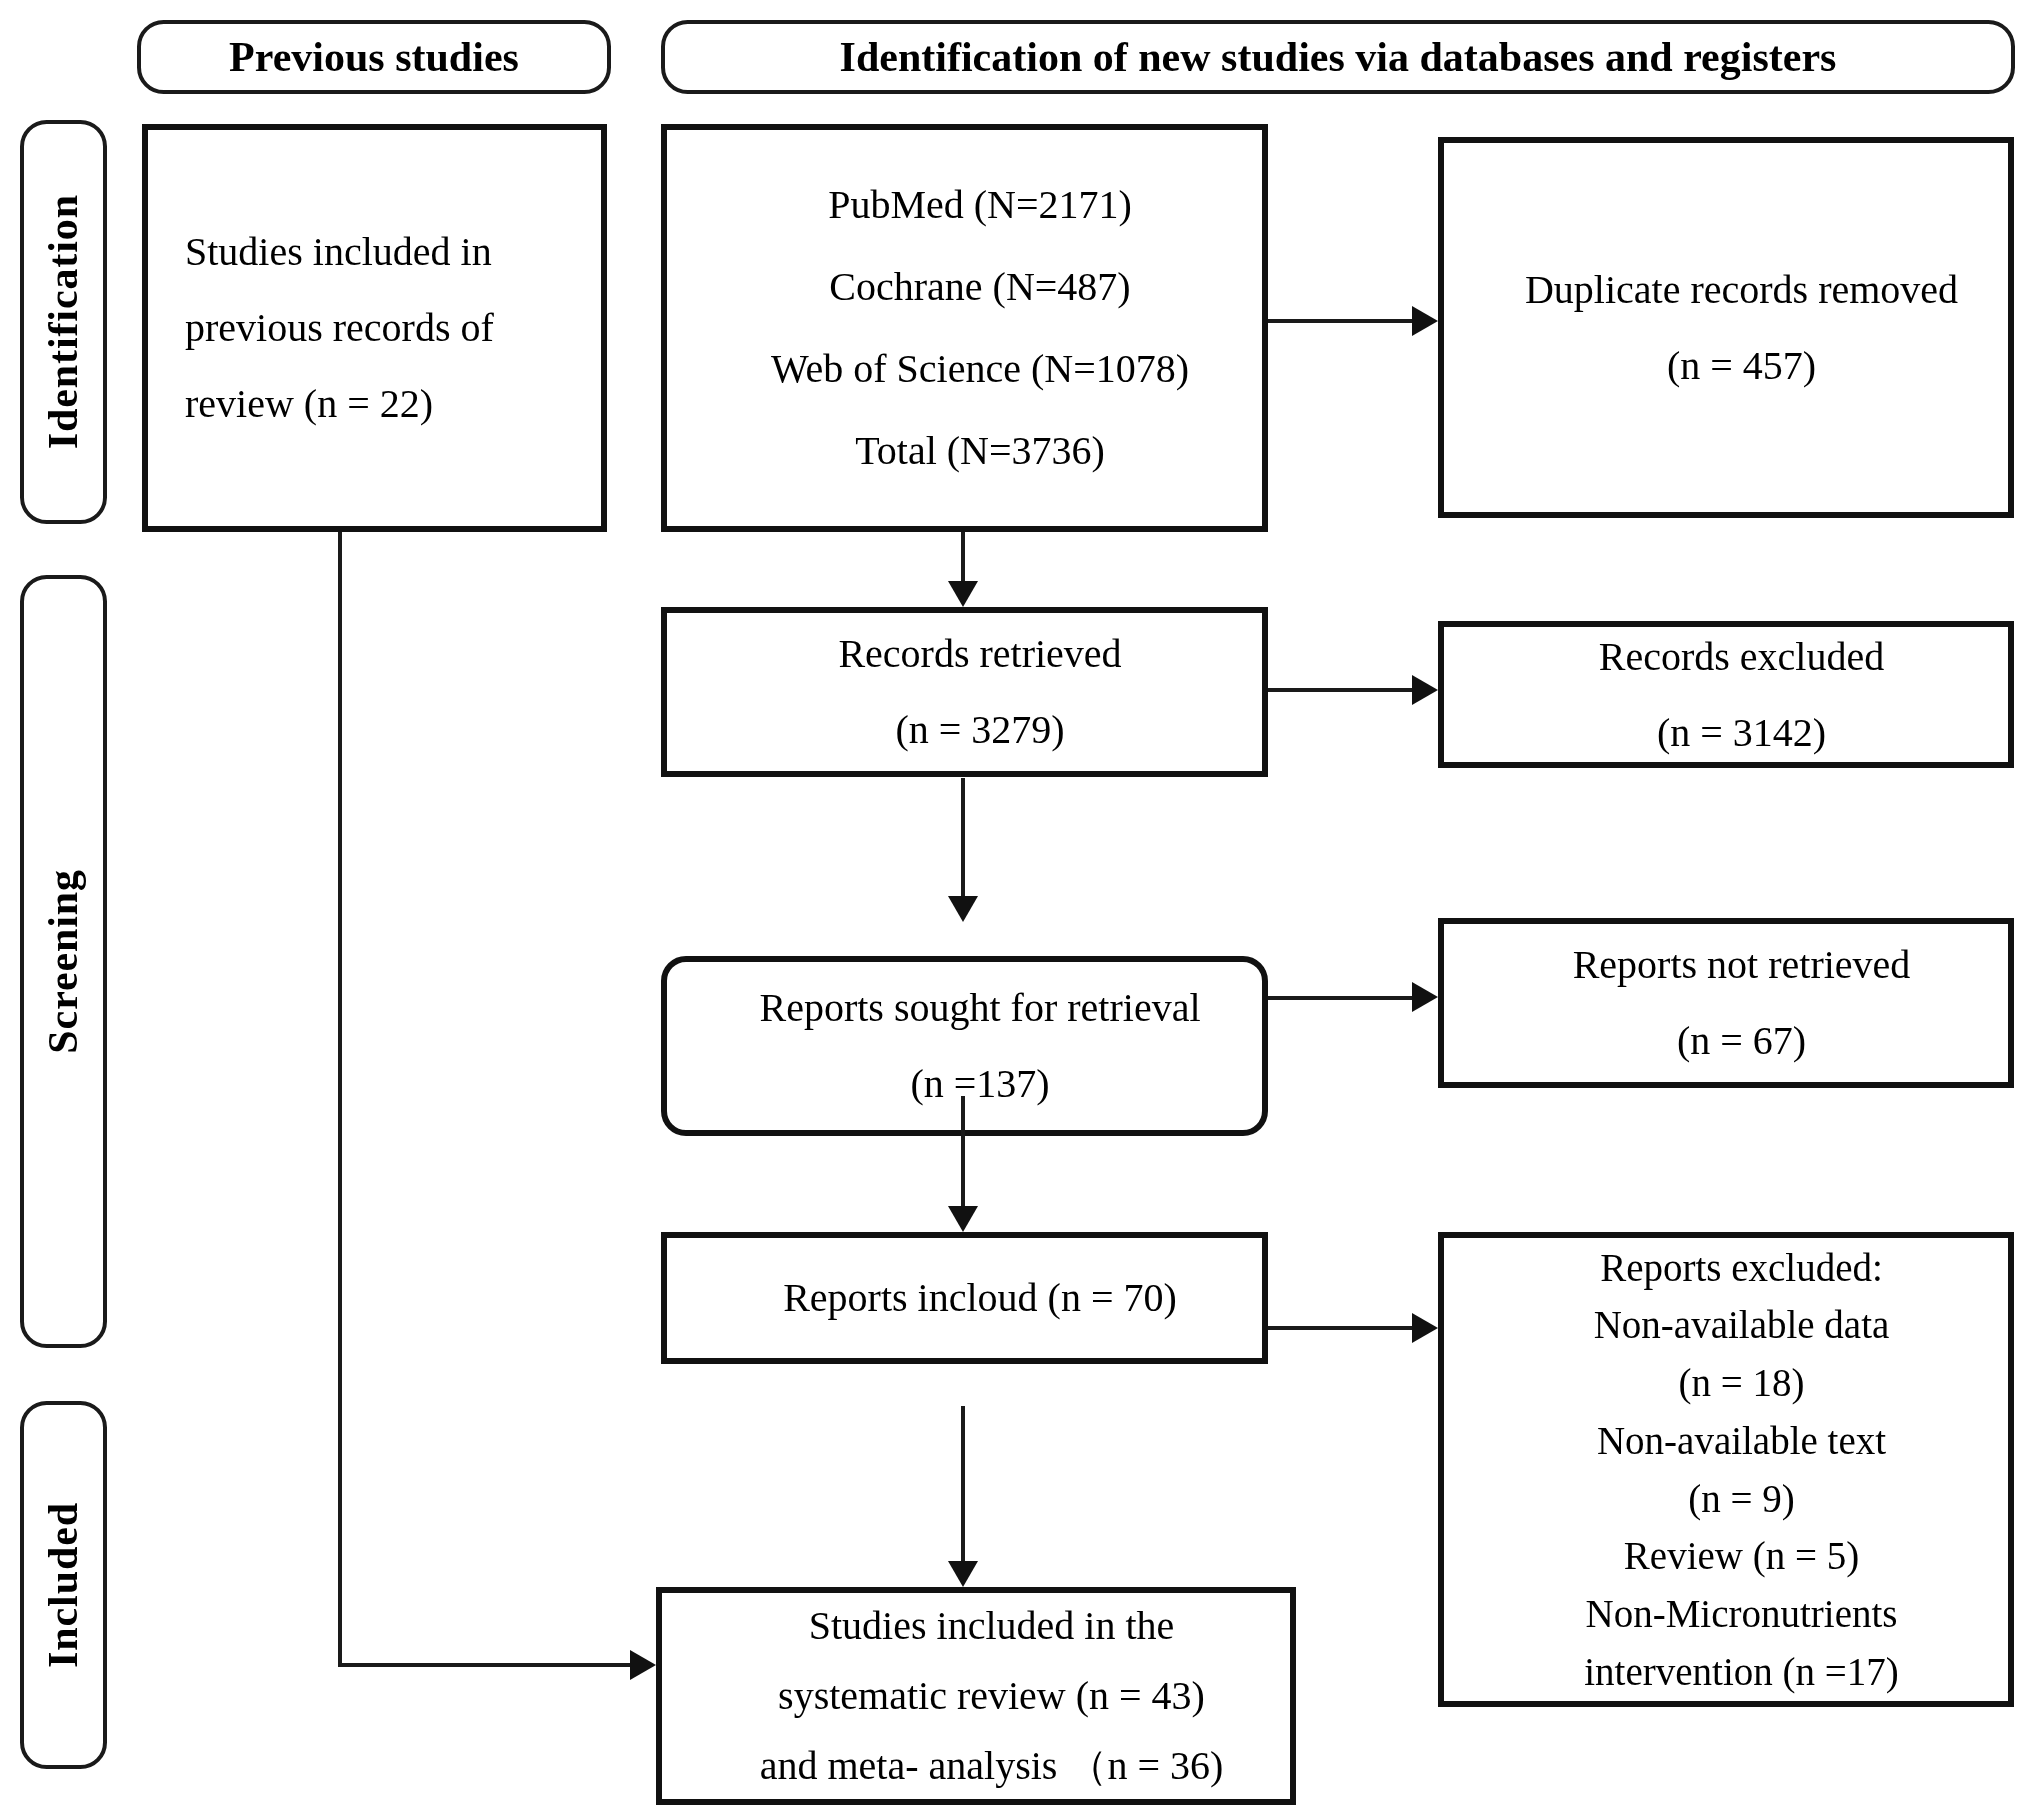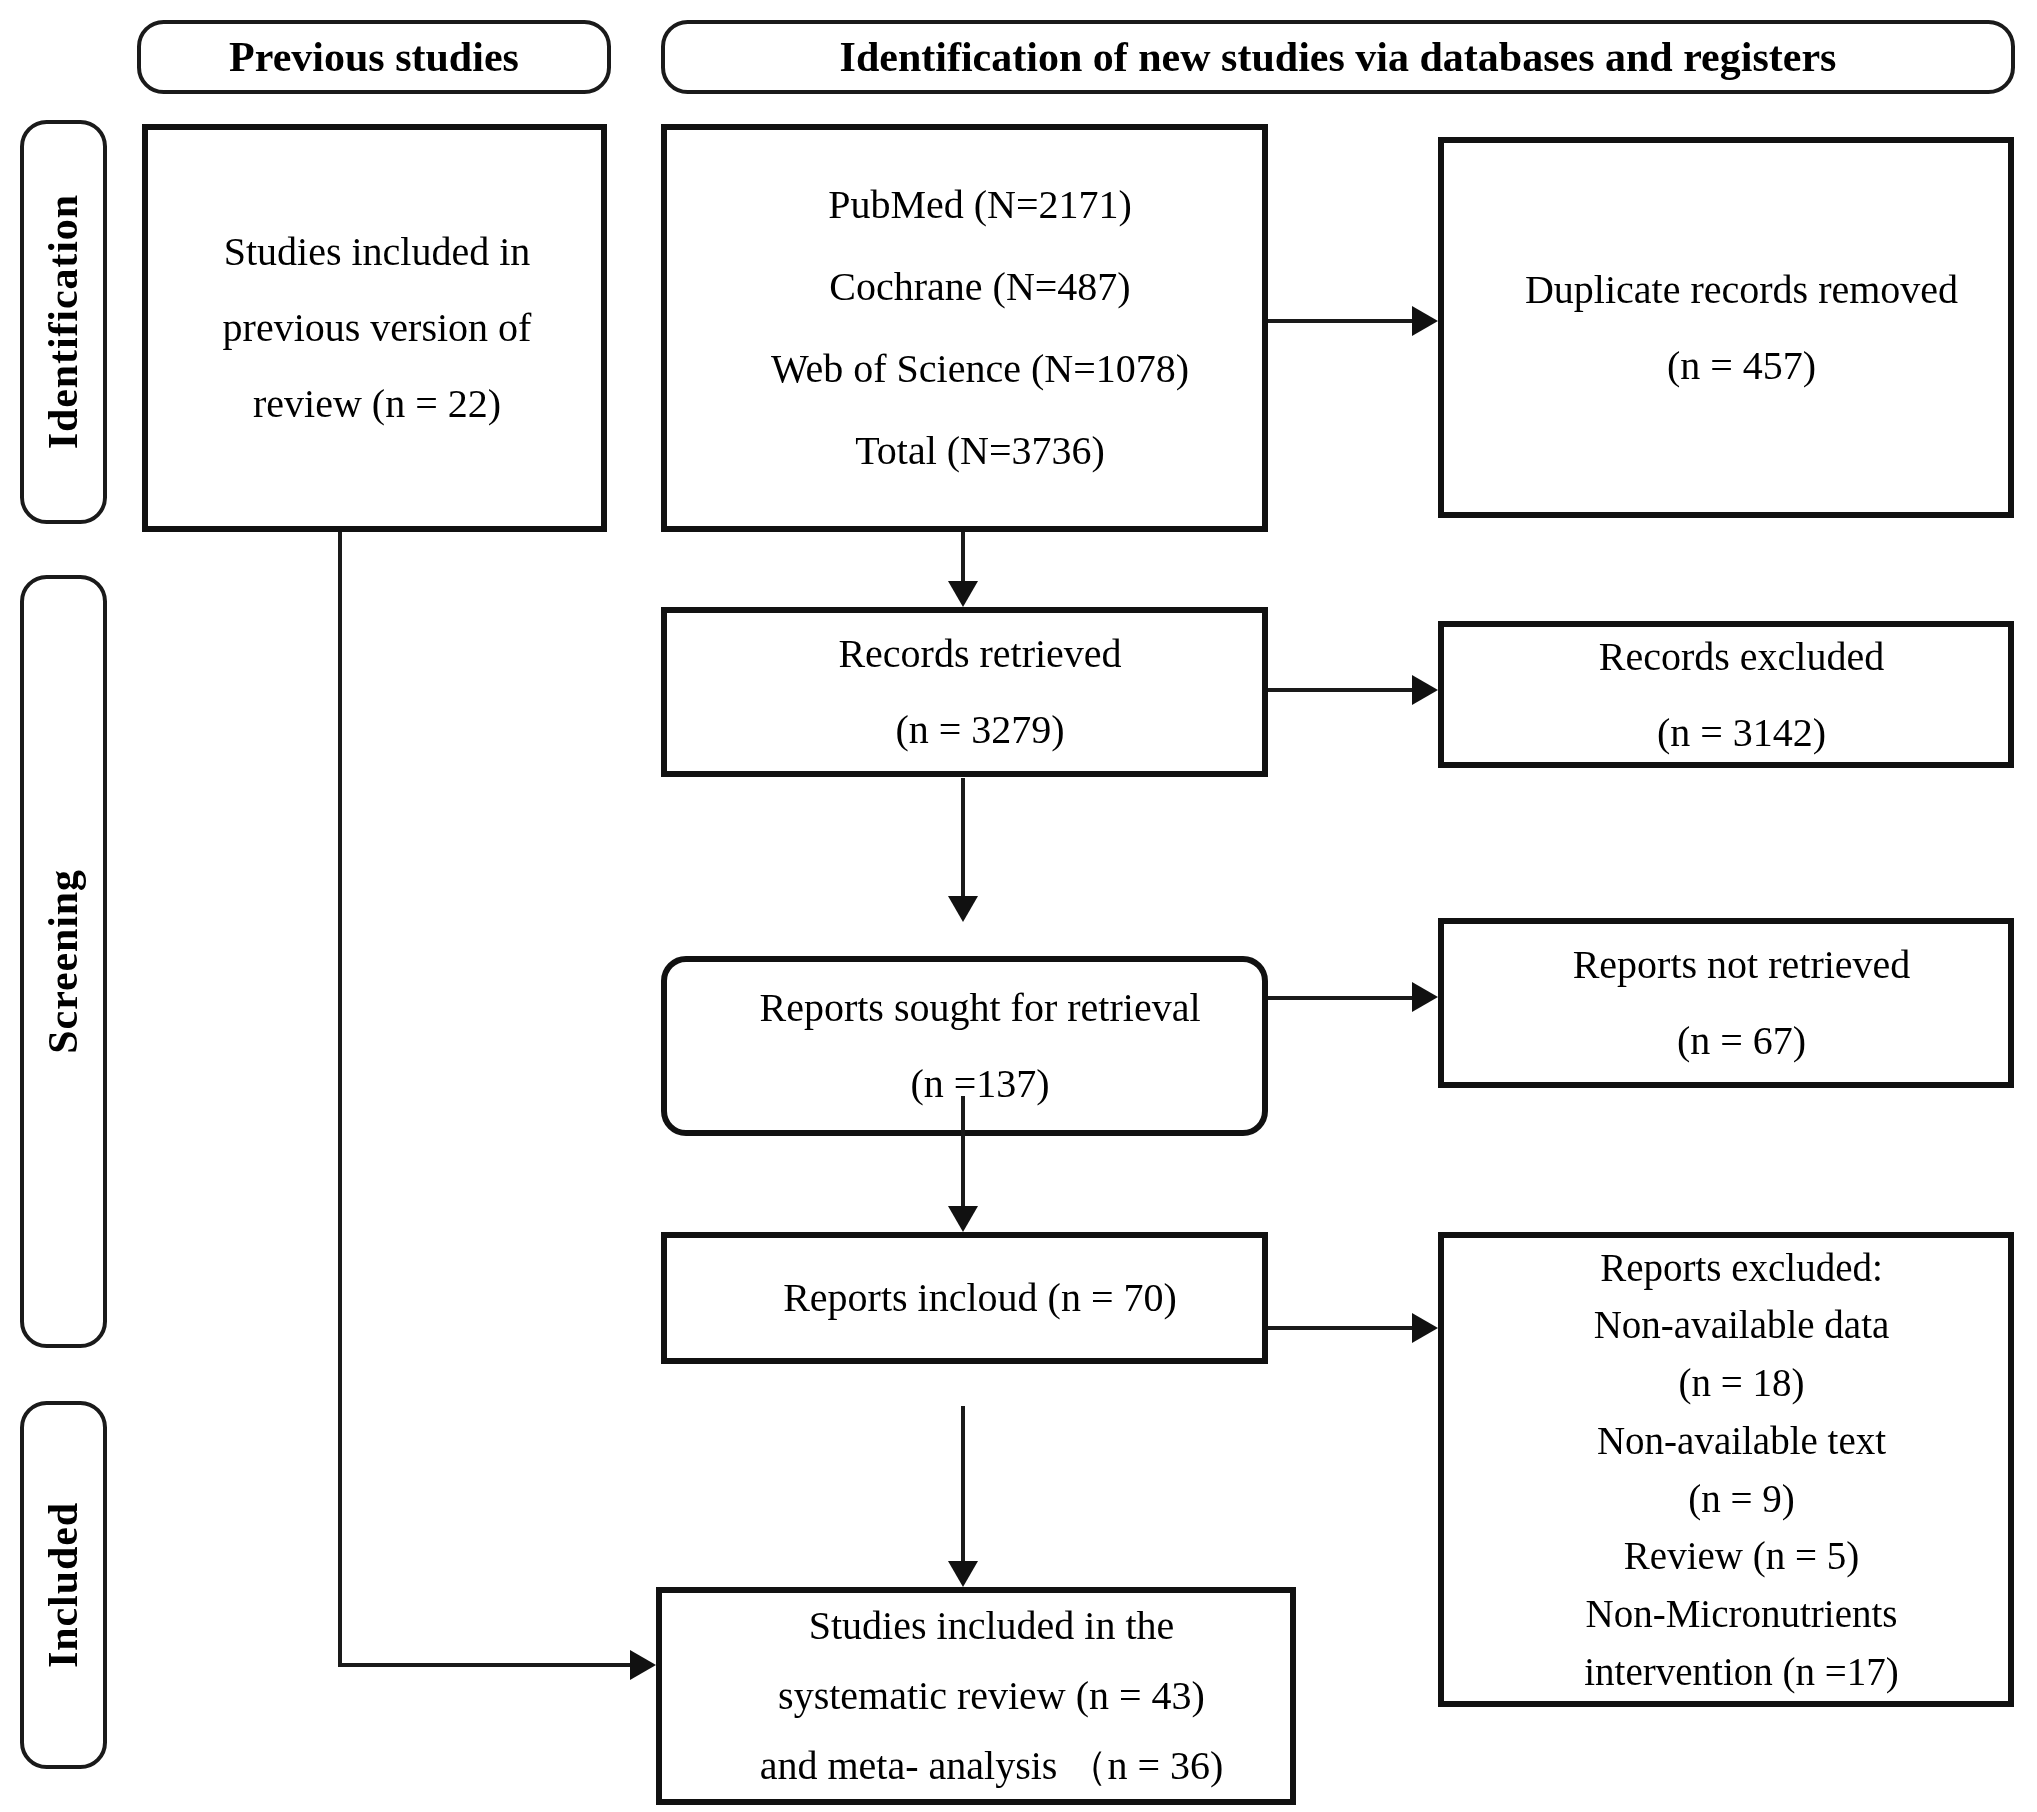--- a/index.html
+++ b/index.html
@@ -50,21 +50,21 @@
     box-sizing: border-box;
     display: flex;
     flex-direction: column;
     align-items: center;
     justify-content: center;
     text-align: center;
     padding-left: 31px;
   }
   .cbox .tl { font-size: 40px; line-height: 1.9; }
   .cbox.left-align {
-    align-items: center;
+    align-items: flex-start;
     text-align: left;
     padding-left: 37px;
     padding-right: 32px;
   }
   .cbox.roomy .tl { line-height: 2.05; }
   .cbox.tight .tl { font-size: 39px; line-height: 1.48; }
   .cbox.mid .tl { line-height: 1.75; }
 
   
   .vline, .hline, .head-down, .head-right {
@@ -105,21 +105,21 @@
   <div class="rbox" style="left:19.5px; top:575px; width:87px; height:773px;">
     <span class="stage-text">Screening</span>
   </div>
 
   <div class="rbox" style="left:19.5px; top:1401px; width:87px; height:368px;">
     <span class="stage-text">Included</span>
   </div>
 
   <div class="cbox left-align" style="left:142px; top:124px; width:465px; height:408px;">
     <div class="tl">Studies included in</div>
-    <div class="tl">previous version of</div>
+    <div class="tl">previous records of</div>
     <div class="tl">review (n = 22)</div>
   </div>
 
   <div class="cbox roomy" style="left:661px; top:124px; width:607px; height:408px;">
     <div class="tl">PubMed (N=2171)</div>
     <div class="tl">Cochrane (N=487)</div>
     <div class="tl">Web of Science (N=1078)</div>
     <div class="tl">Total (N=3736)</div>
   </div>
 

